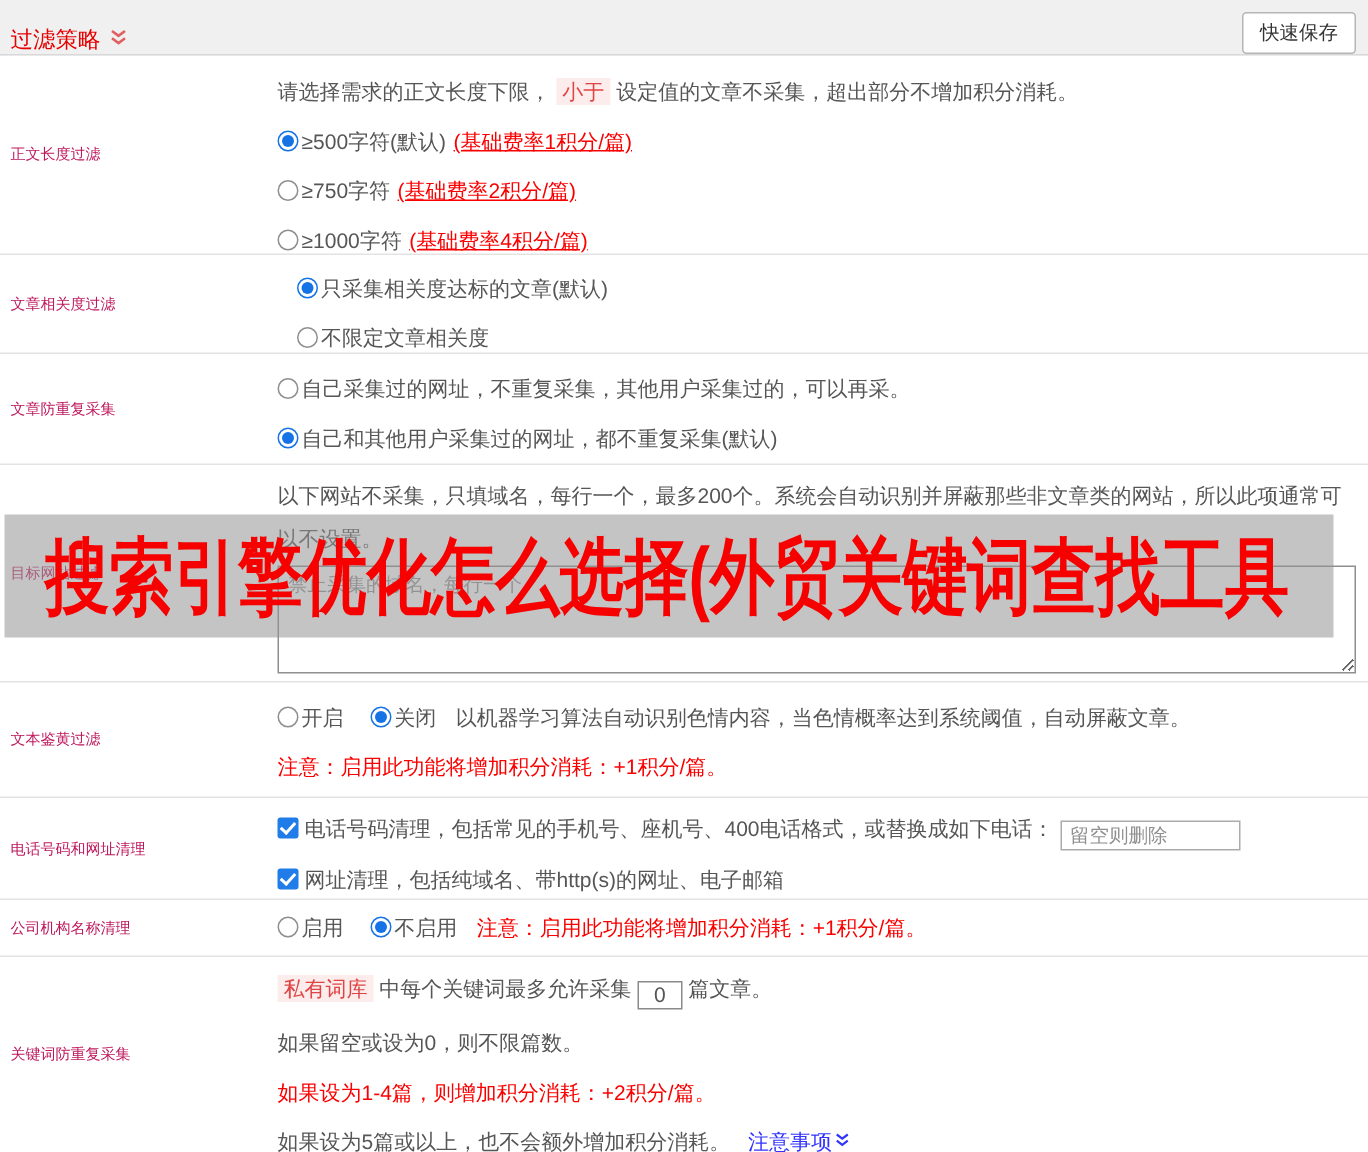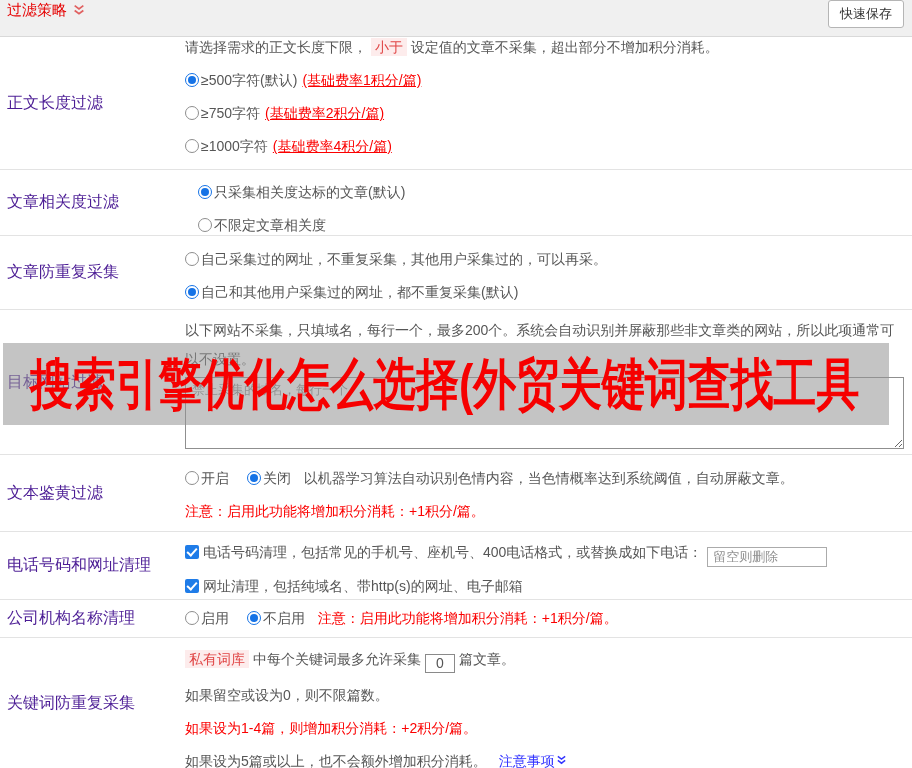--- a/index.html
+++ b/index.html
@@ -8,39 +8,39 @@
     font-family: "Liberation Sans", "DejaVu Sans", sans-serif;
     font-size:14px; color:#565656;
   }
   .page {
     position:relative; width:912px; height:768px;
     background:#fff; overflow:hidden;
   }
   
   .topbar {
     height:37px; background:#f0f0f0; border-bottom:1px solid #d9d9d9;
-    display:flex; align-items:flex-start; padding:0 8px 0 7px;
+    display:flex; align-items:flex-end; padding:0 8px 0 7px;
   }
   .topbar-title { color:#e60000; font-size:15px; display:flex; align-items:center; cursor:pointer; }
   .topbar-title .chev { margin-left:5px; margin-top:3px; }
   .topbar-spacer { flex:1; }
   .save-btn {
     background:#fff; border:1px solid #b5b5b5; border-radius:3px;
     font-size:13px; color:#333; padding:4px 11px; cursor:pointer;
     font-family:inherit;
   }
   
   .row { display:flex; border-bottom:1px solid #e3e3e3; width:100%; }
   .cell-label {
     width:185px; flex:0 0 185px; display:flex; align-items:center;
-    padding-left:7px; color:#4c1d95; font-size:16px;
+    padding-left:7px; color:#be185d; font-size:10px;
   }
   .cell-content { flex:1; padding-right:7px; font-size:14px; color:#565656; }
   .line { line-height:21px; margin-bottom:12px; white-space:nowrap; }
-  .r1 { height:133px; } .r1 .cell-content { }
+  .r1 { height:133px; } .r1 .cell-content { padding-top:14px; }
   .r2 { height:66px;gap:13px;  } .r2 .cell-content { padding-top:12px; }
   .r3 { height:74px;  } .r3 .cell-content { padding-top:13px; }
   .r4 { height:145px; } .r4 .cell-content { padding-top:6px; }
   .r5 { height:77px;  } .r5 .cell-content { padding-top:13px; }
   .r6 { height:68px;  } .r6 .cell-content { padding-top:8px; }
   .r7 { height:38px;  } .r7 .cell-content { padding-top:0; display:flex; align-items:center; }
   .r8 { height:130px; border-bottom:none; } .r8 .cell-content { padding-top:10px; }
   
   .radio {
     display:inline-block; width:14px; height:14px; border-radius:50%;

